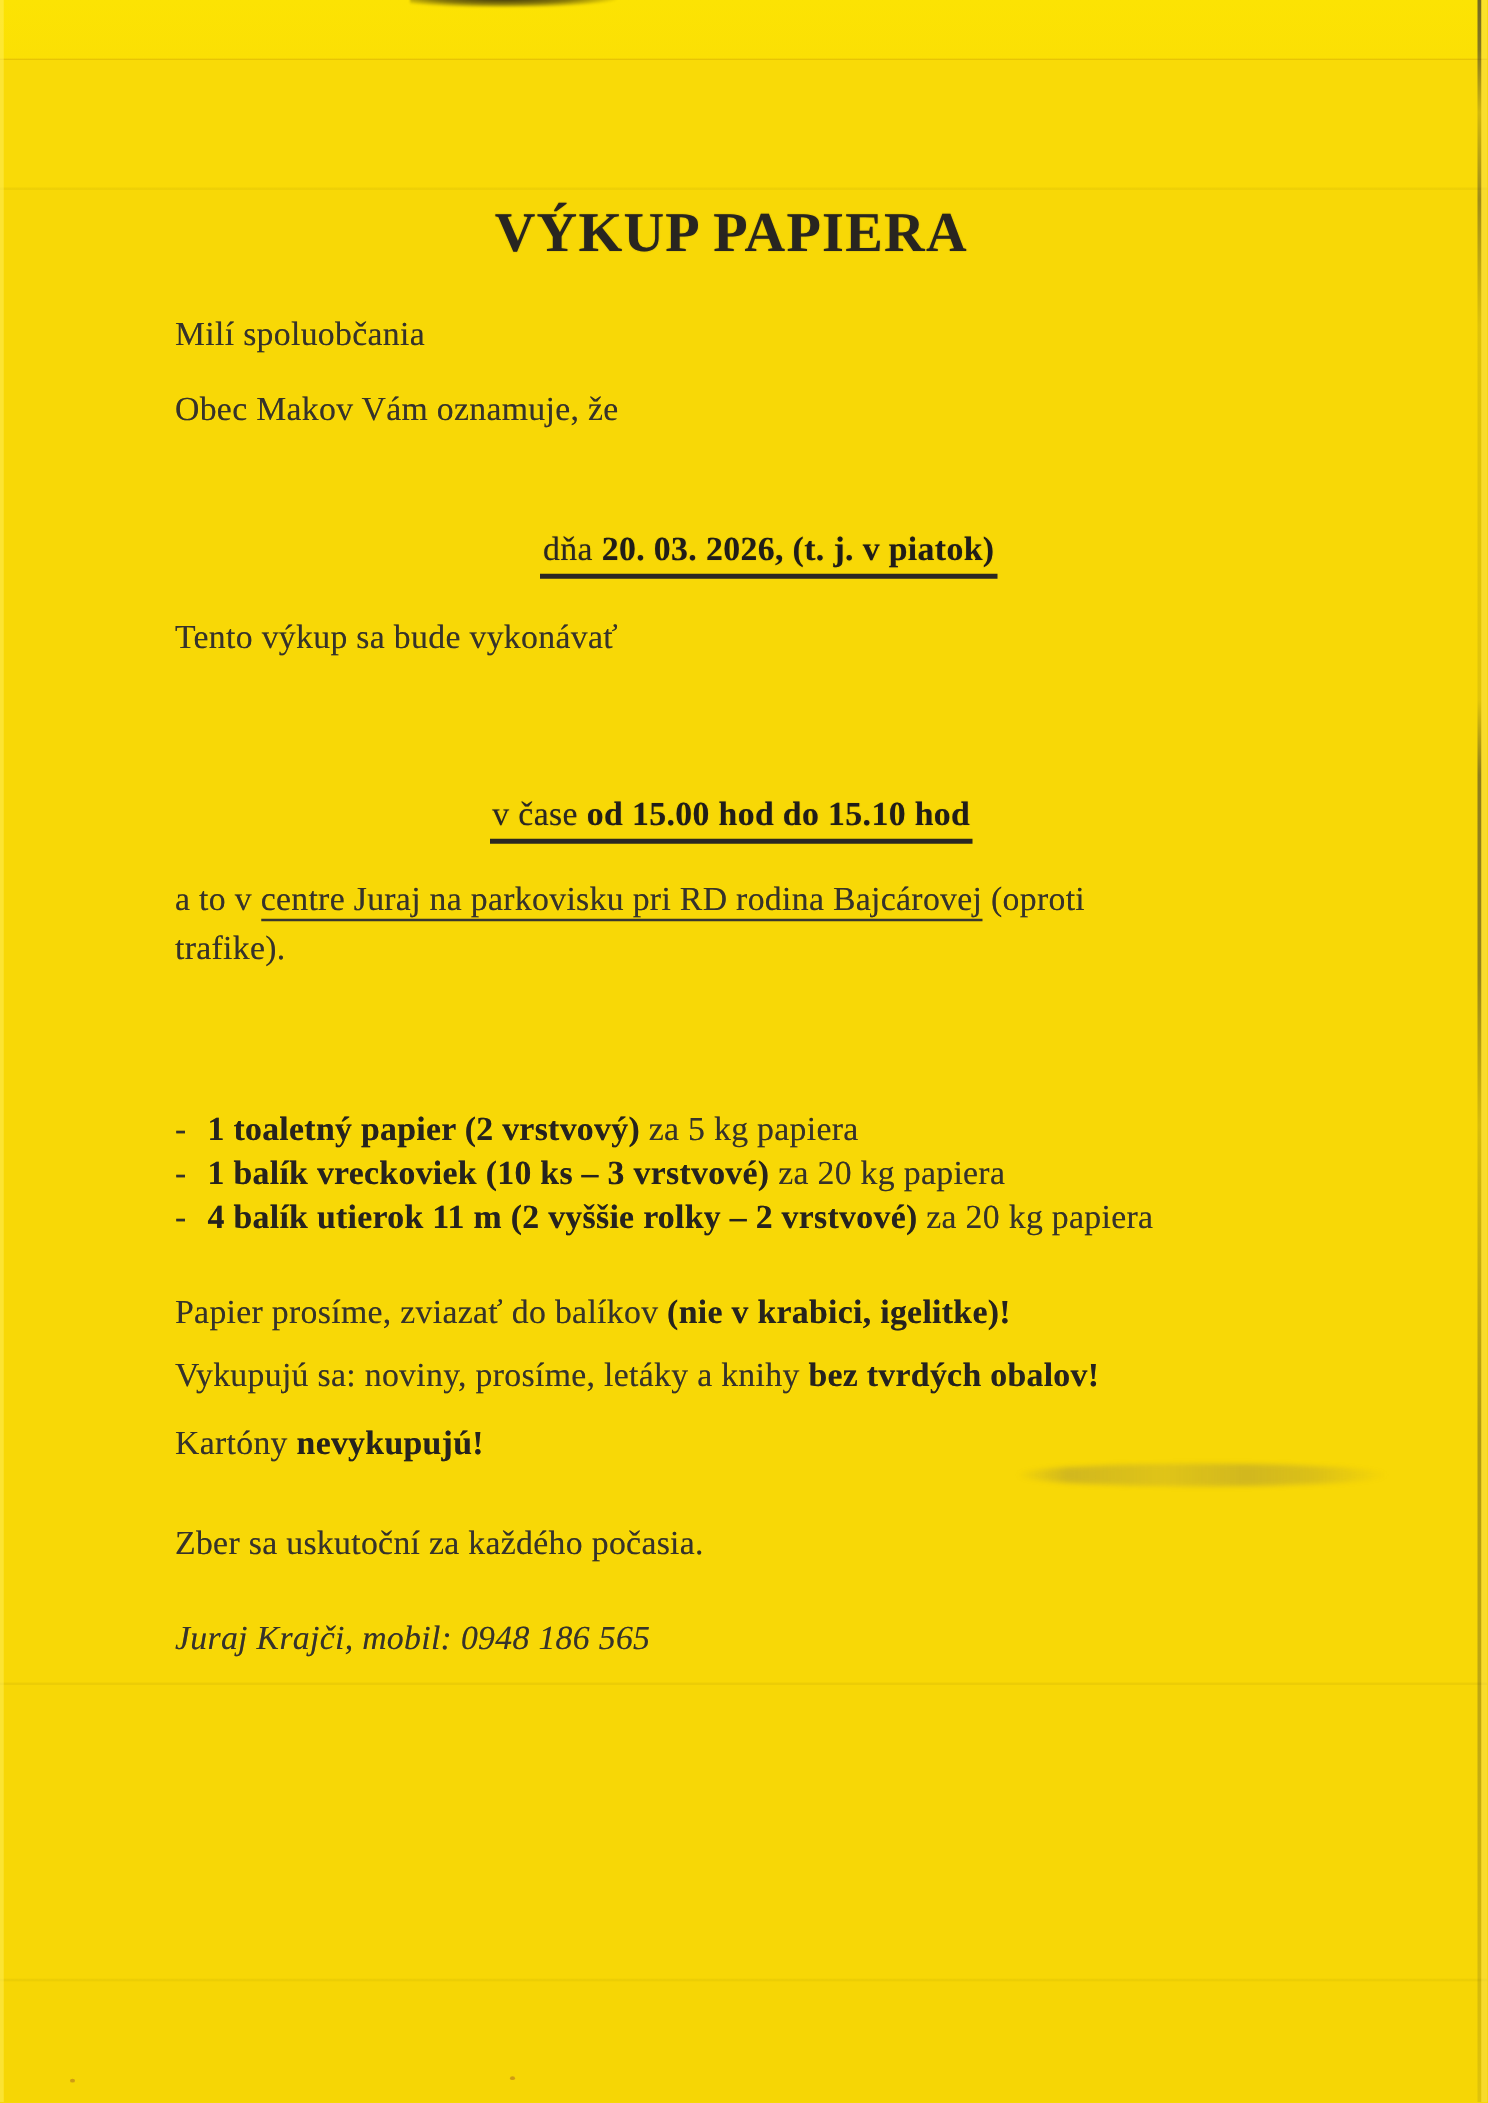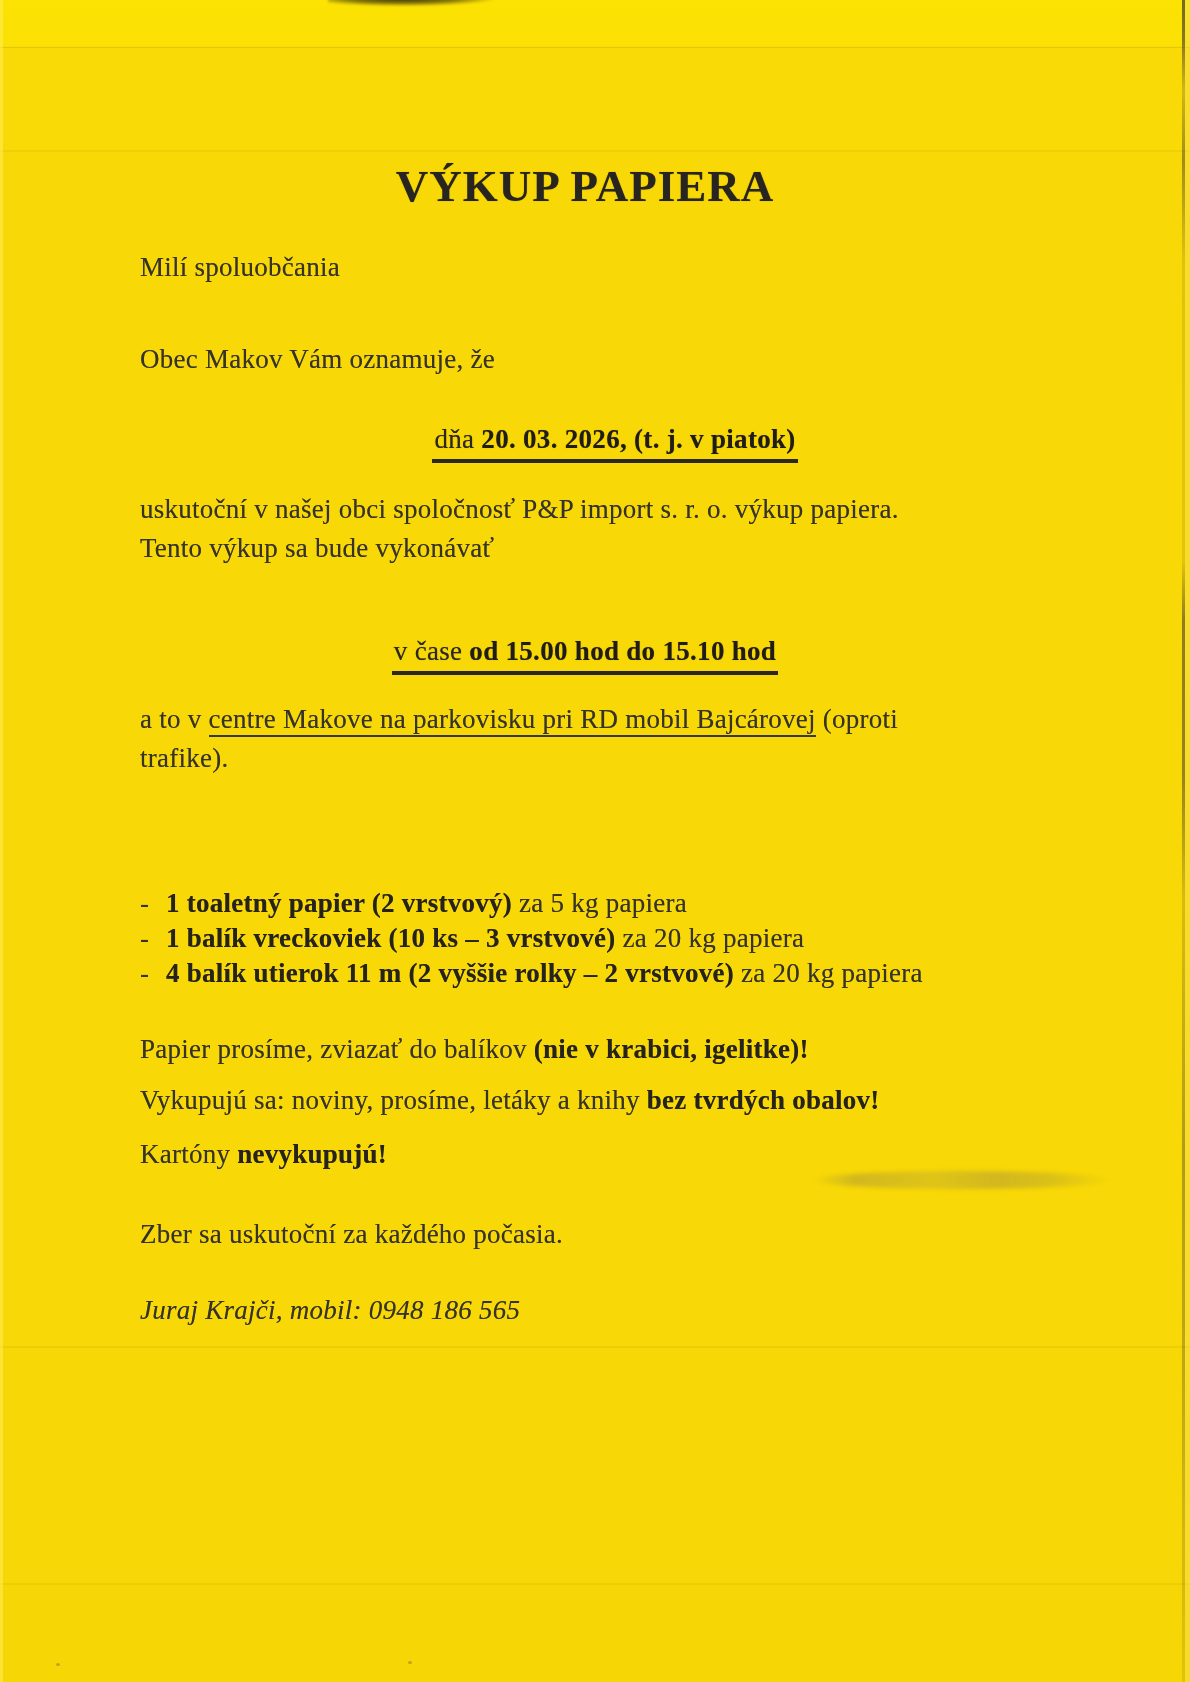--- a/index.html
+++ b/index.html
@@ -76,21 +76,21 @@
     letter-spacing: 1px; color: #282520;
     text-shadow: 0 0 1px rgba(45,40,25,0.45);
   }
   .body-text {
     font-size: 27px; letter-spacing: 0.25px;
     text-shadow: 0 0 0.5px rgba(60,55,40,0.55);
   }
   .body-text b, .list-row b { color: #26231d; }
 
   .greeting   { top: 252px; }
-  .announce   { top: 344px; }
+  .announce   { top: 312px; }
 
   .heading {
     font-size: 27px; letter-spacing: 0.3px; color: #2b2822;
     text-shadow: 0 0 0.7px rgba(45,40,25,0.5);
   }
   .h-date { top: 404px; left: 170px; }
   .h-time { top: 616px; }
   .h-underline {
     display: inline-block;
     border-bottom: 4px solid #2b2822;
@@ -138,33 +138,32 @@
   <div class="abs lft body-text greeting">Milí spoluobčania</div>
   <div class="abs lft body-text announce">Obec Makov Vám oznamuje, že</div>
 
   <div class="abs ctr heading h-date">
     <span class="h-underline">
       <span>dňa </span><b>20. 03. 2026, (t. j. v piatok)</b>
     </span>
   </div>
 
   <div class="abs lft body-text par par-event">
-    <div>uskutoční v našej obci spoločnosť P&amp;P import s. r. o. výkup papiera.</div>
     <div>Tento výkup sa bude vykonávať</div>
   </div>
 
   <div class="abs ctr heading h-time">
     <span class="h-underline">
       <span>v čase </span><b>od 15.00 hod do 15.10 hod</b>
     </span>
   </div>
 
   <div class="abs lft body-text par par-location">
     <div>
-      <span>a to v </span><span class="u-phrase">centre Makove na parkovisku pri RD mobil Bajcárovej</span><span> (oproti</span>
+      <span>a to v </span><span class="u-phrase">centre Juraj na parkovisku pri RD rodina Bajcárovej</span><span> (oproti</span>
     </div>
     <div>trafike).</div>
   </div>
 
 
   <div class="abs list">
     <div class="list-row">
       <span class="dash">-</span>
       <span><b>1 toaletný papier (2 vrstvový)</b><span> za 5 kg papiera</span></span>
     </div>

